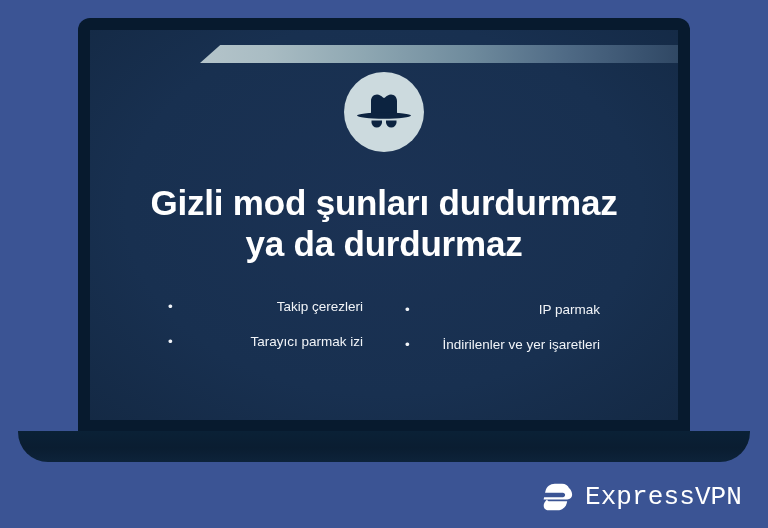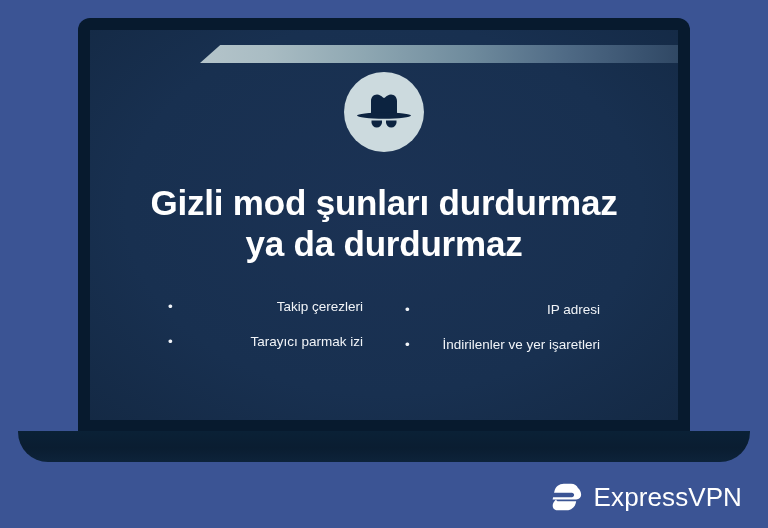--- a/index.html
+++ b/index.html
@@ -153,21 +153,21 @@
     bottom: 13px;
     display: flex;
     align-items: center;
     gap: 9px;
   }
 
   .brand-mark { width: 36px; height: 36px; display: block; }
 
   .brand-word {
     color: #ffffff;
-    font-family: Liberation Sans, sans-serif;
+    font-family: Liberation Mono, monospace;
     font-size: 26px;
     line-height: 28px;
     letter-spacing: 0.1px;
   }
 </style>
 </head>
 <body>
 
 <div id="stage">
 
@@ -209,21 +209,21 @@
           </div>
           <div class="bullet-item">
             <span class="bullet-dot">•</span>
             <span class="bullet-text">Tarayıcı parmak izi</span>
           </div>
         </div>
 
         <div class="bullet-col col-b">
           <div class="bullet-item">
             <span class="bullet-dot">•</span>
-            <span class="bullet-text">IP adresi</span>
+            <span class="bullet-text">IP parmak</span>
           </div>
           <div class="bullet-item">
             <span class="bullet-dot">•</span>
             <span class="bullet-text">İndirilenler ve yer işaretleri</span>
           </div>
         </div>
 
       </div>
     </div>
   </div>

